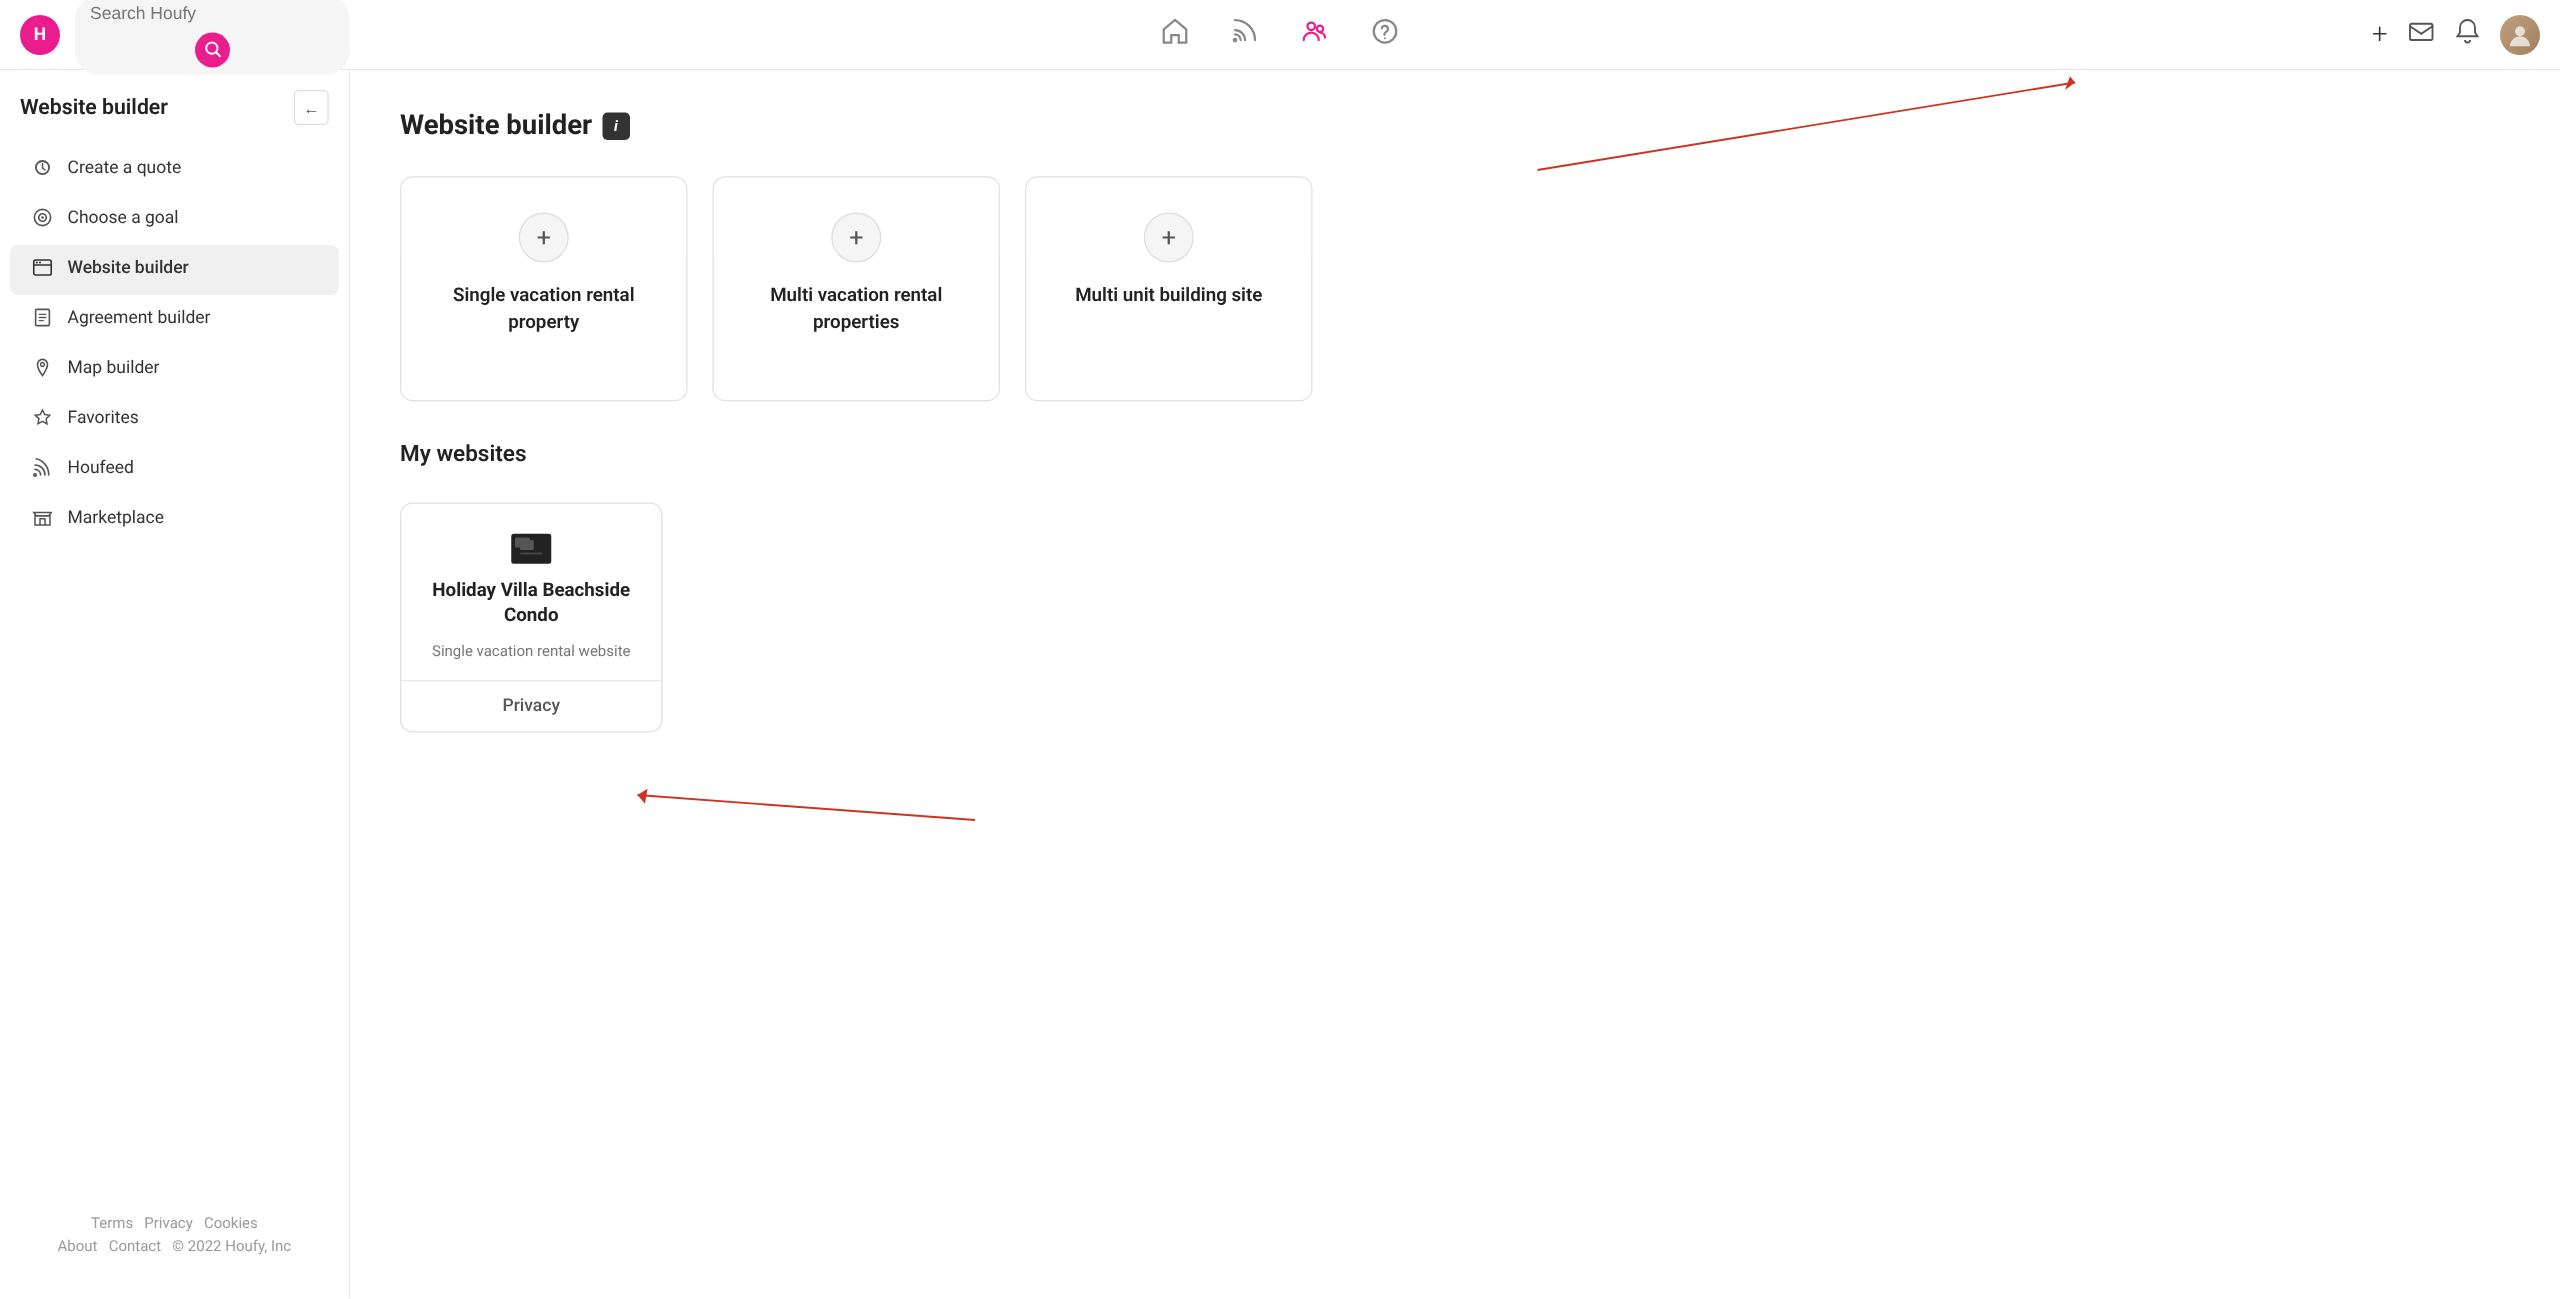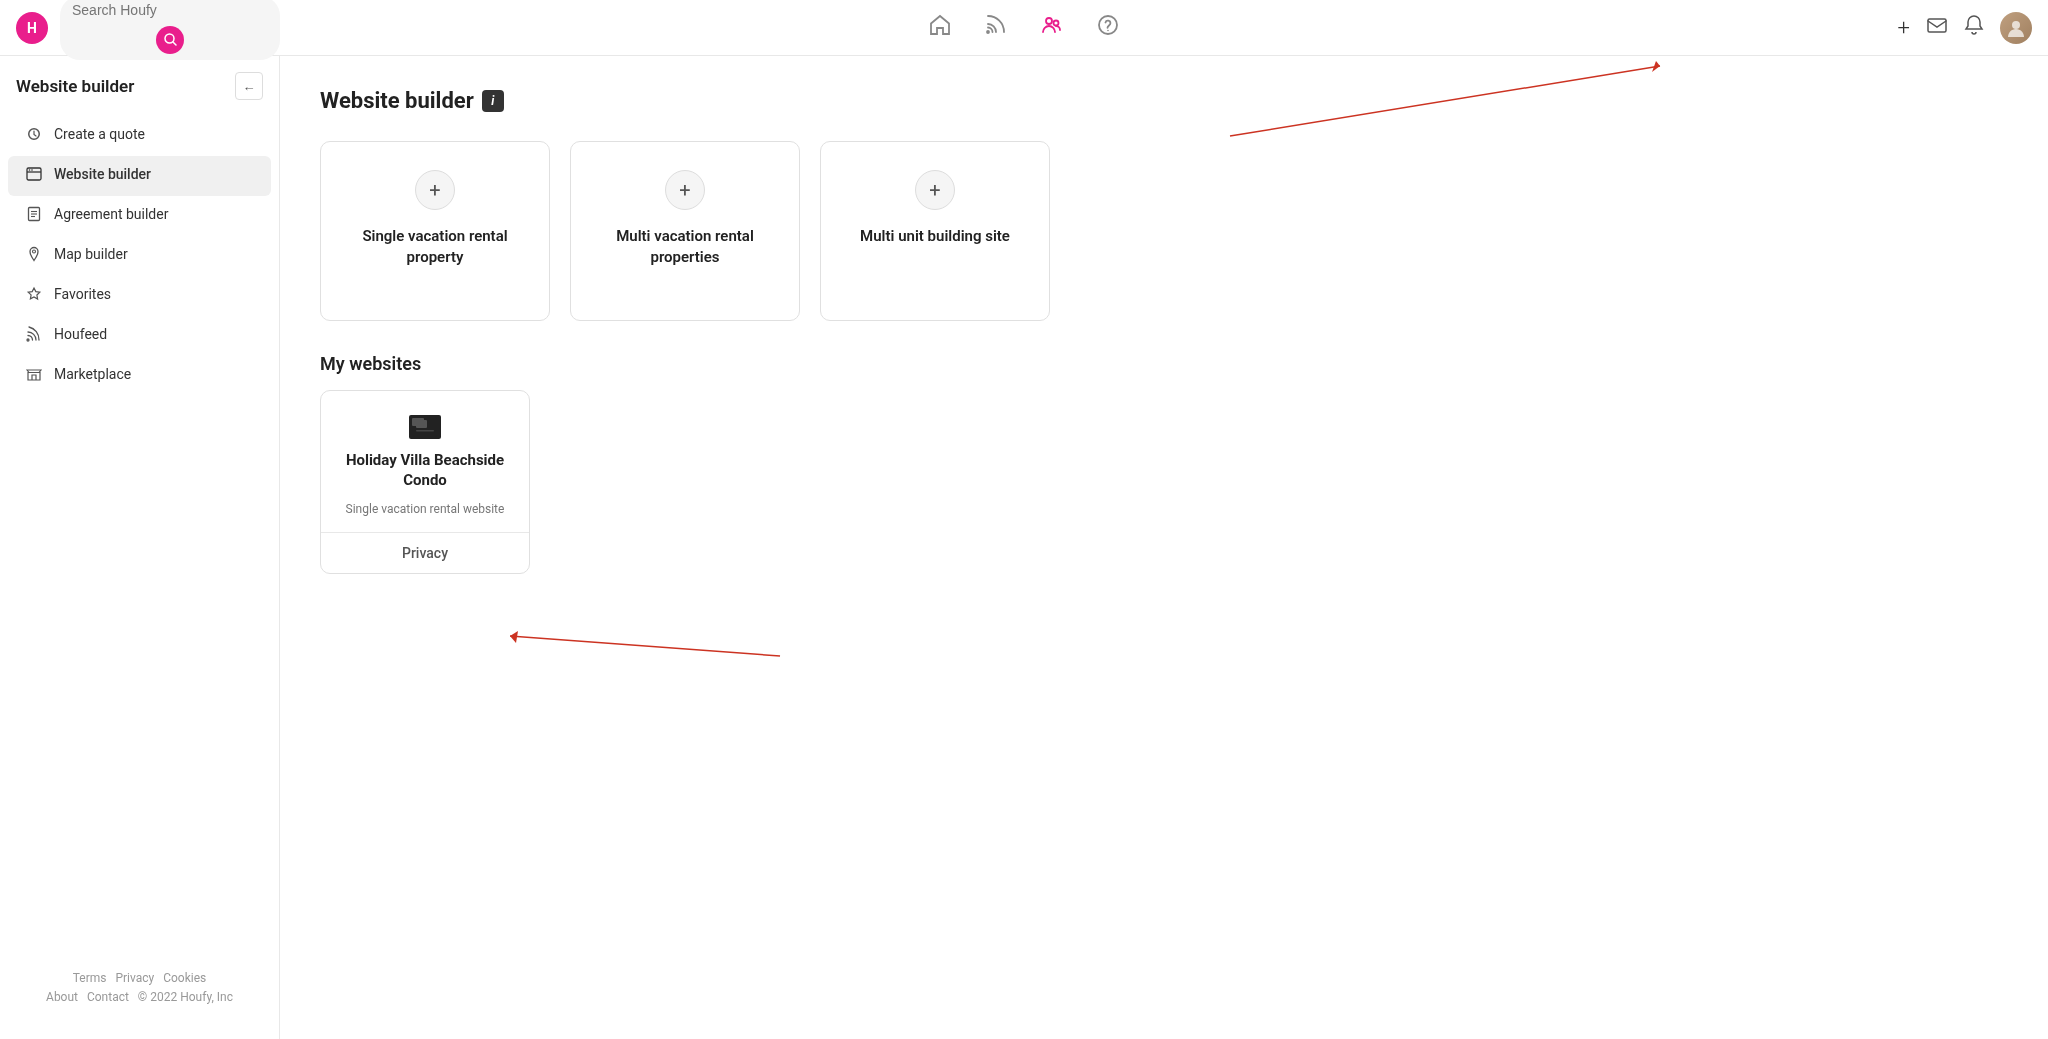--- a/index.html
+++ b/index.html
@@ -104,21 +104,21 @@
     .add-circle {
       width: 40px; height: 40px; border-radius: 50%; border: 1px solid #ddd;
       background: #f5f5f5; display: flex; align-items: center;
       justify-content: center; font-size: 20px; color: #555;
     }
     .type-card-label {
       font-size: 15px; font-weight: 600; text-align: center; line-height: 1.4;
     }
 
     
-    .section-title { font-size: 18px; font-weight: 600; margin-bottom: 16px; }
+    .section-title { font-size: 18px; font-weight: 600; margin-bottom: 28px; }
     .websites-row { display: flex; gap: 20px; flex-wrap: wrap; align-items: flex-end; }
     .website-card {
       width: 210px; border: 1px solid #e0e0e0; border-radius: 10px;
       overflow: hidden; cursor: pointer;
     }
     .website-card-body {
       padding: 24px 16px 16px; display: flex; flex-direction: column;
       align-items: center; gap: 12px;
     }
     .website-icon {
@@ -221,20 +221,30 @@
       <div class="sidebar-item">
         <span class="sidebar-item-icon">
           <svg width="16" height="16" viewBox="0 0 16 16" fill="none">
             <path d="M8 2a6 6 0 106 6A6 6 0 008 2zm0 10.5A4.5 4.5 0 1112.5 8 4.5 4.5 0 018 12.5z" fill="#555"></path>
             <path d="M8 5v3.5L10 10" stroke="#555" stroke-width="1.2" stroke-linecap="round" fill="none"></path>
           </svg>
         </span>
         <span>Create a quote</span>
       </div>
 
+      <div class="sidebar-item">
+        <span class="sidebar-item-icon">
+          <svg width="16" height="16" viewBox="0 0 16 16" fill="none">
+            <circle cx="8" cy="8" r="6.5" stroke="#555" stroke-width="1.3"></circle>
+            <circle cx="8" cy="8" r="3" stroke="#555" stroke-width="1.3"></circle>
+            <circle cx="8" cy="8" r="1" fill="#555"></circle>
+          </svg>
+        </span>
+        <span>Choose a goal</span>
+      </div>
 
       <div class="sidebar-item active">
         <span class="sidebar-item-icon">
           <svg width="16" height="16" viewBox="0 0 16 16" fill="none">
             <rect x="1" y="2" width="14" height="12" rx="1.5" stroke="#333" stroke-width="1.3"></rect>
             <line x1="1" y1="6" x2="15" y2="6" stroke="#333" stroke-width="1.3"></line>
             <circle cx="3.5" cy="4" r="0.8" fill="#333"></circle>
             <circle cx="6" cy="4" r="0.8" fill="#333"></circle>
           </svg>
         </span>

